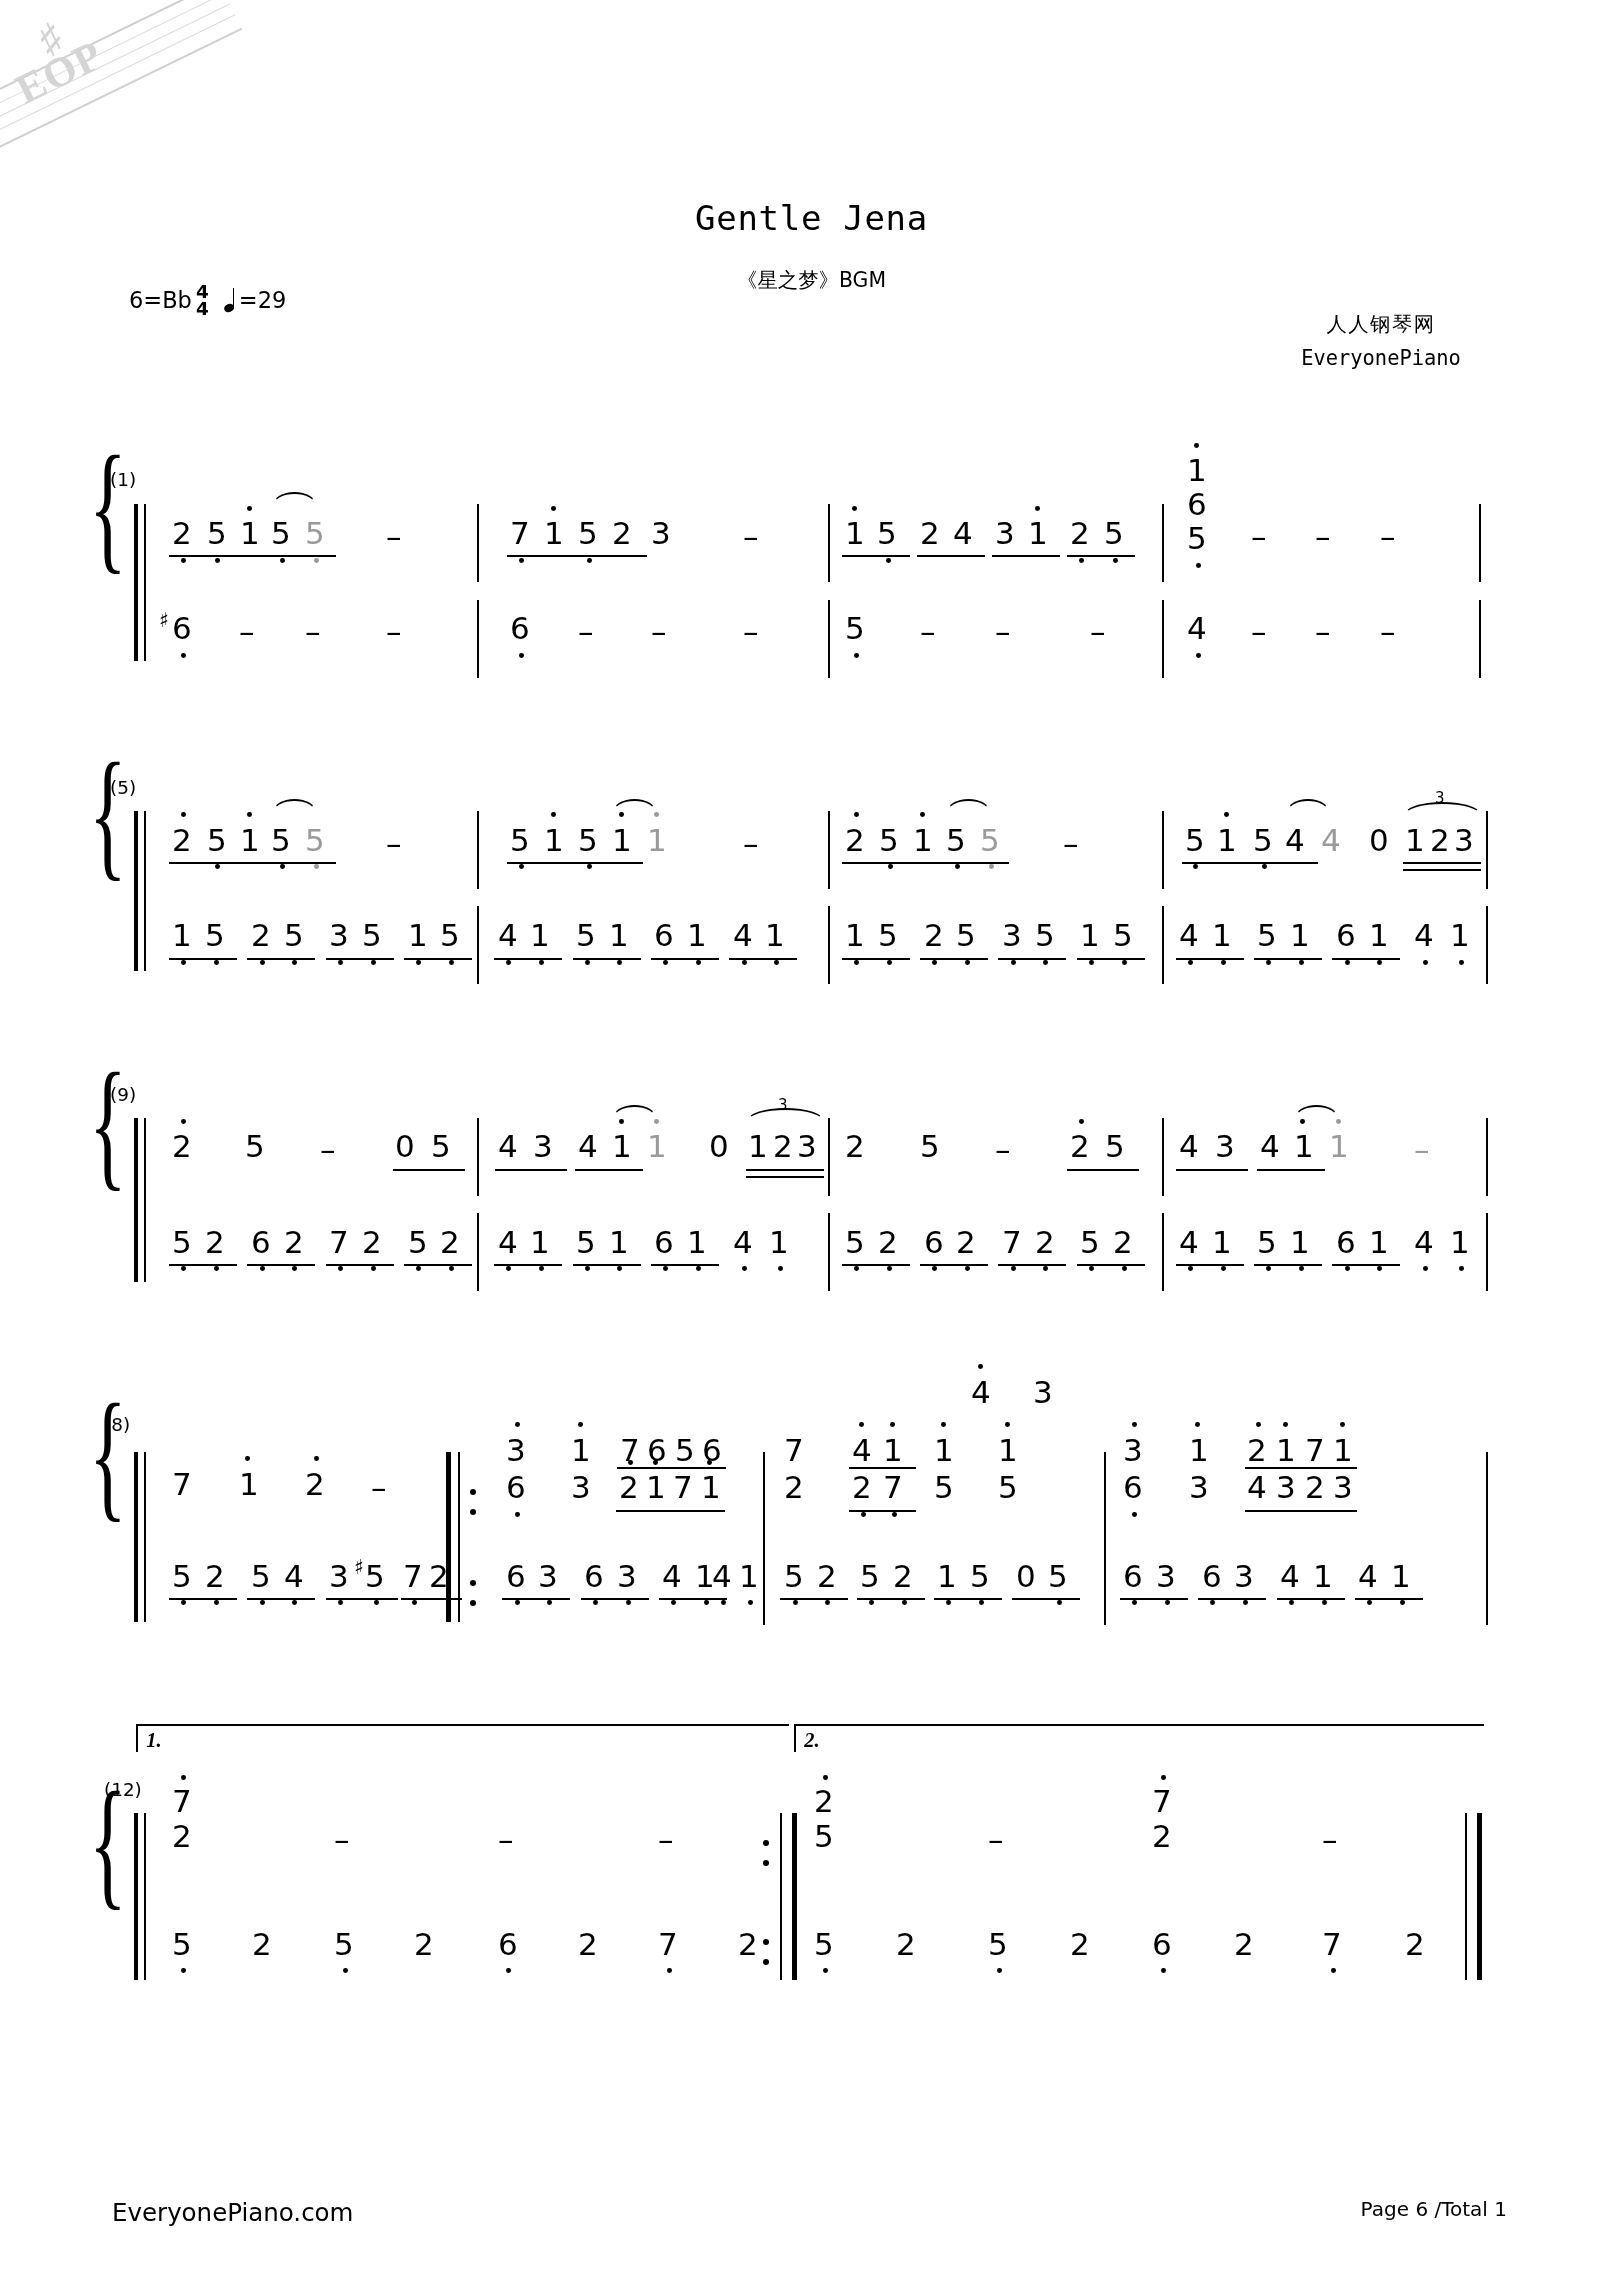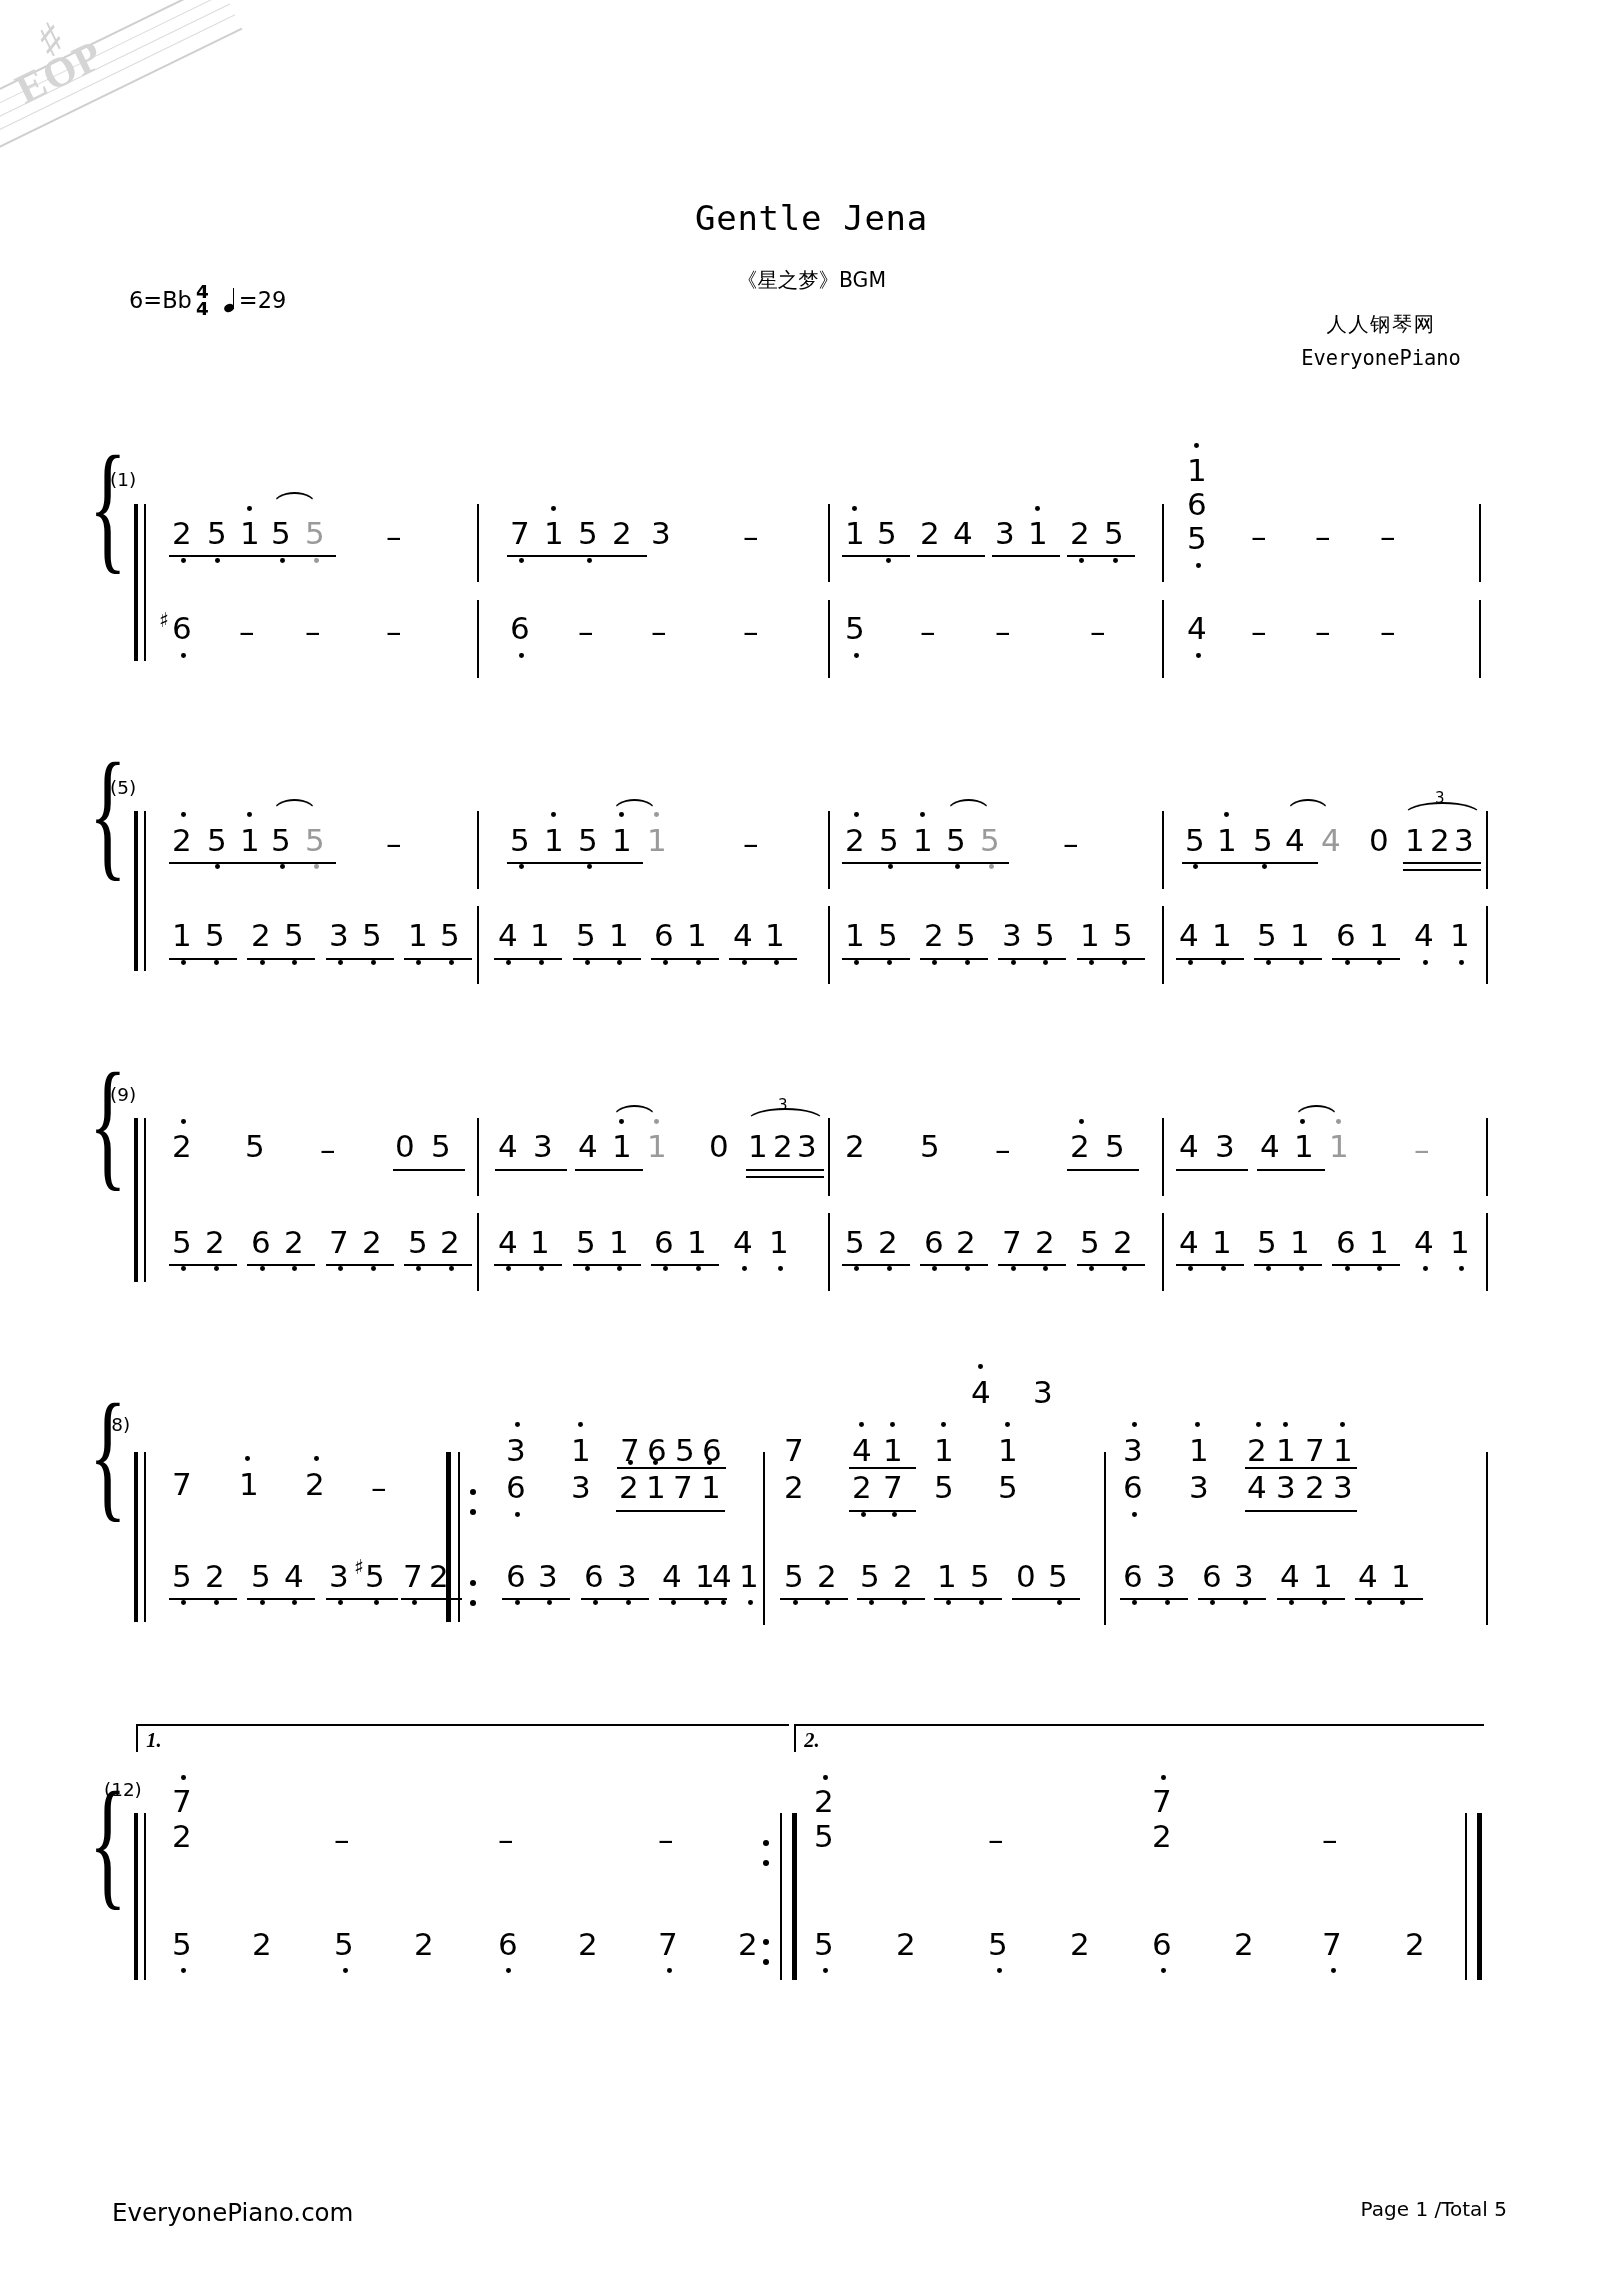--- a/index.html
+++ b/index.html
@@ -961,14 +961,14 @@
     <span class="nt" style="left:1152px;top:1929px">6</span>
       <span class="dot-dn" style="left:1161px;top:1968px"></span>
     <span class="nt" style="left:1234px;top:1929px">2</span>
     <span class="nt" style="left:1322px;top:1929px">7</span>
       <span class="dot-dn" style="left:1331px;top:1968px"></span>
     <span class="nt" style="left:1405px;top:1929px">2</span>
   </div>
 </div>
 
 <div class="footer-left">EveryonePiano.com</div>
-<div class="footer-right">Page 1 /Total 5</div>
+<div class="footer-right">Page 6 /Total 1</div>
 
 
 </body></html>

